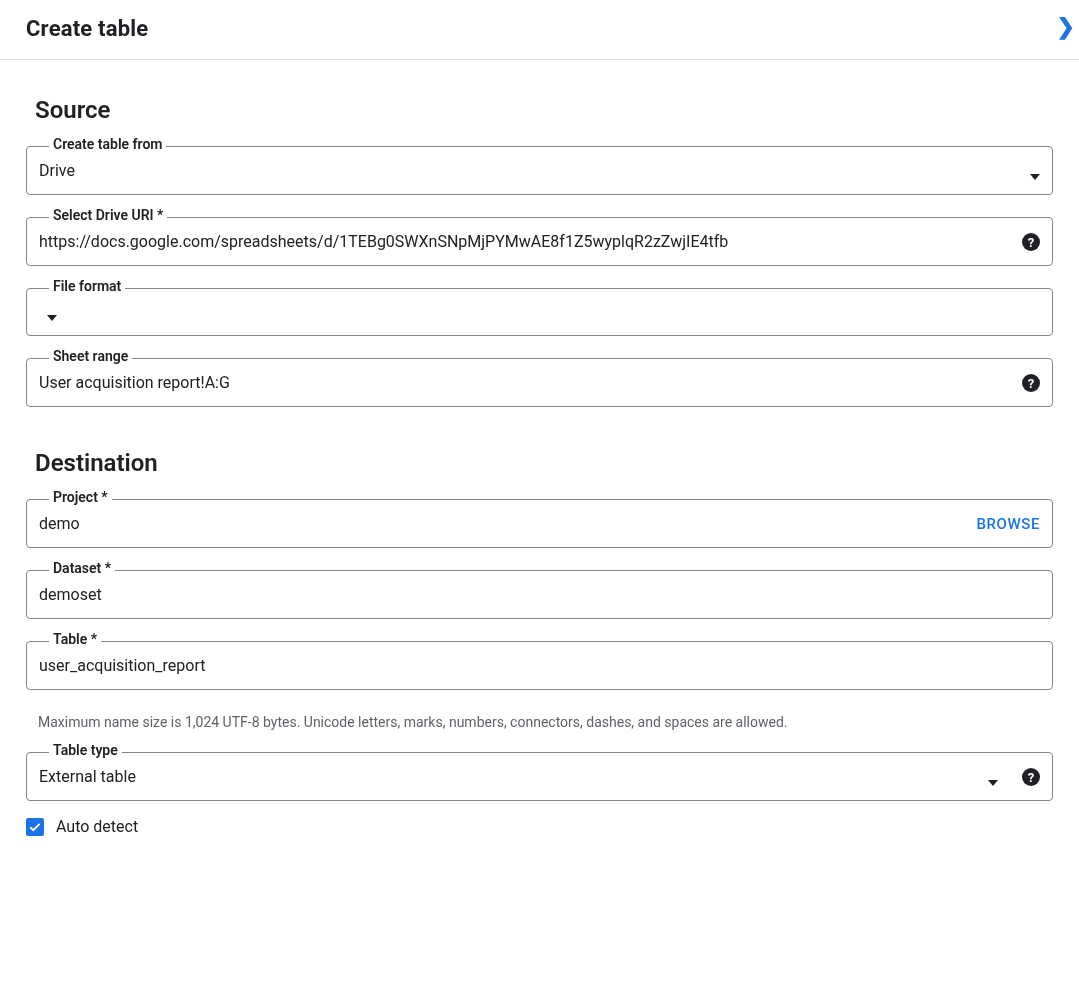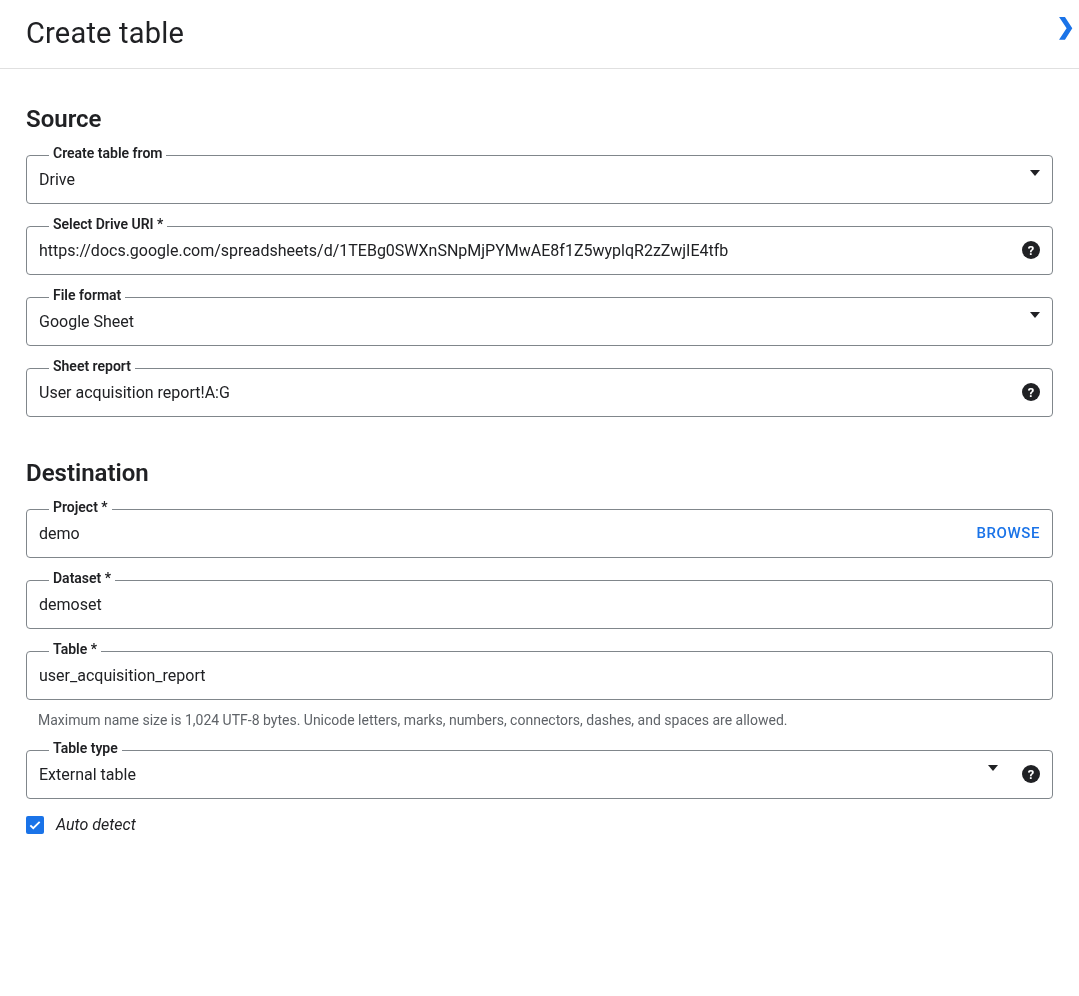--- a/index.html
+++ b/index.html
@@ -11,53 +11,53 @@
     color: #202124;
     font-size: 16px;
     width: 1079px;
   }
   .header {
     padding: 16px 26px 18px 26px;
     border-bottom: 1px solid #e0e0e0;
     position: relative;
   }
   .page-title {
-    font-size: 29px;
-    font-weight: 400;
+    font-size: 22px;
+    font-weight: 700;
     color: #202124;
     letter-spacing: 0.2px;
     text-align: center;
   }
   .header-close {
     position: absolute;
     right: 4px;
     top: 14px;
     color: #1a73e8;
     font-size: 22px;
     font-weight: 600;
   }
   .content {
     padding: 8px 26px 20px 26px;
   }
   .section-title {
     font-size: 24px;
     font-weight: 600;
-    margin: 28px 0 10px 0;
+    margin: 28px 0 10px 9px;
     color: #202124;
   }
   .field {
     position: relative;
     margin-top: 22px;
   }
   .field-outline {
     border: 1px solid #80868b;
     border-radius: 4px;
     padding: 14px 12px;
     display: flex;
-    align-items: flex-start;
+    align-items: flex-end;
     background: #fff;
     min-height: 48px;
   }
   .field-label {
     position: absolute;
     top: -10px;
     left: 23px;
     background: #fff;
     padding: 0 4px;
     font-size: 14px;
@@ -105,21 +105,21 @@
   .browse-link {
     color: #1a73e8;
     font-weight: 500;
     font-size: 15px;
     letter-spacing: 0.6px;
     cursor: pointer;
   }
   .helper-text {
     font-size: 14px;
     color: #5f6368;
-    margin-top: 12px;
+    margin-top: 24px;
     margin-left: 12px;
   }
   .checkbox-row {
     display: flex;
     align-items: center;
     margin-top: 16px;
   }
   .cb {
     width: 18px;
     height: 18px;
@@ -128,21 +128,20 @@
     display: inline-flex;
     align-items: center;
     justify-content: center;
     margin-right: 12px;
     flex: 0 0 auto;
   }
   .cb svg { display: block; }
   .cb-label {
     font-size: 16px;
     color: #202124;
-    font-style: italic;
   }
 </style>
 </head>
 <body>
 
 <div class="header">
   <span class="page-title">Create table</span>
   <span class="header-close">❯</span>
 </div>
 
@@ -162,27 +161,26 @@
     <span class="field-label">Select Drive URI *</span>
     <div class="field-outline">
       <input class="field-input" value="https://docs.google.com/spreadsheets/d/1TEBg0SWXnSNpMjPYMwAE8f1Z5wyplqR2zZwjIE4tfb" style="">
       <span class="help-icon">?</span>
     </div>
   </div>
 
   <div class="field">
     <span class="field-label">File format</span>
     <div class="field-outline">
-      <span class="select-value">Google Sheet</span>
       <span class="caret"></span>
     </div>
   </div>
 
   <div class="field">
-    <span class="field-label">Sheet report</span>
+    <span class="field-label">Sheet range</span>
     <div class="field-outline">
       <input class="field-input" value="User acquisition report!A:G" style="">
       <span class="help-icon">?</span>
     </div>
   </div>
 
   <div class="section-title" style="margin-top:42px">Destination</div>
 
   <div class="field">
     <span class="field-label">Project *</span>

